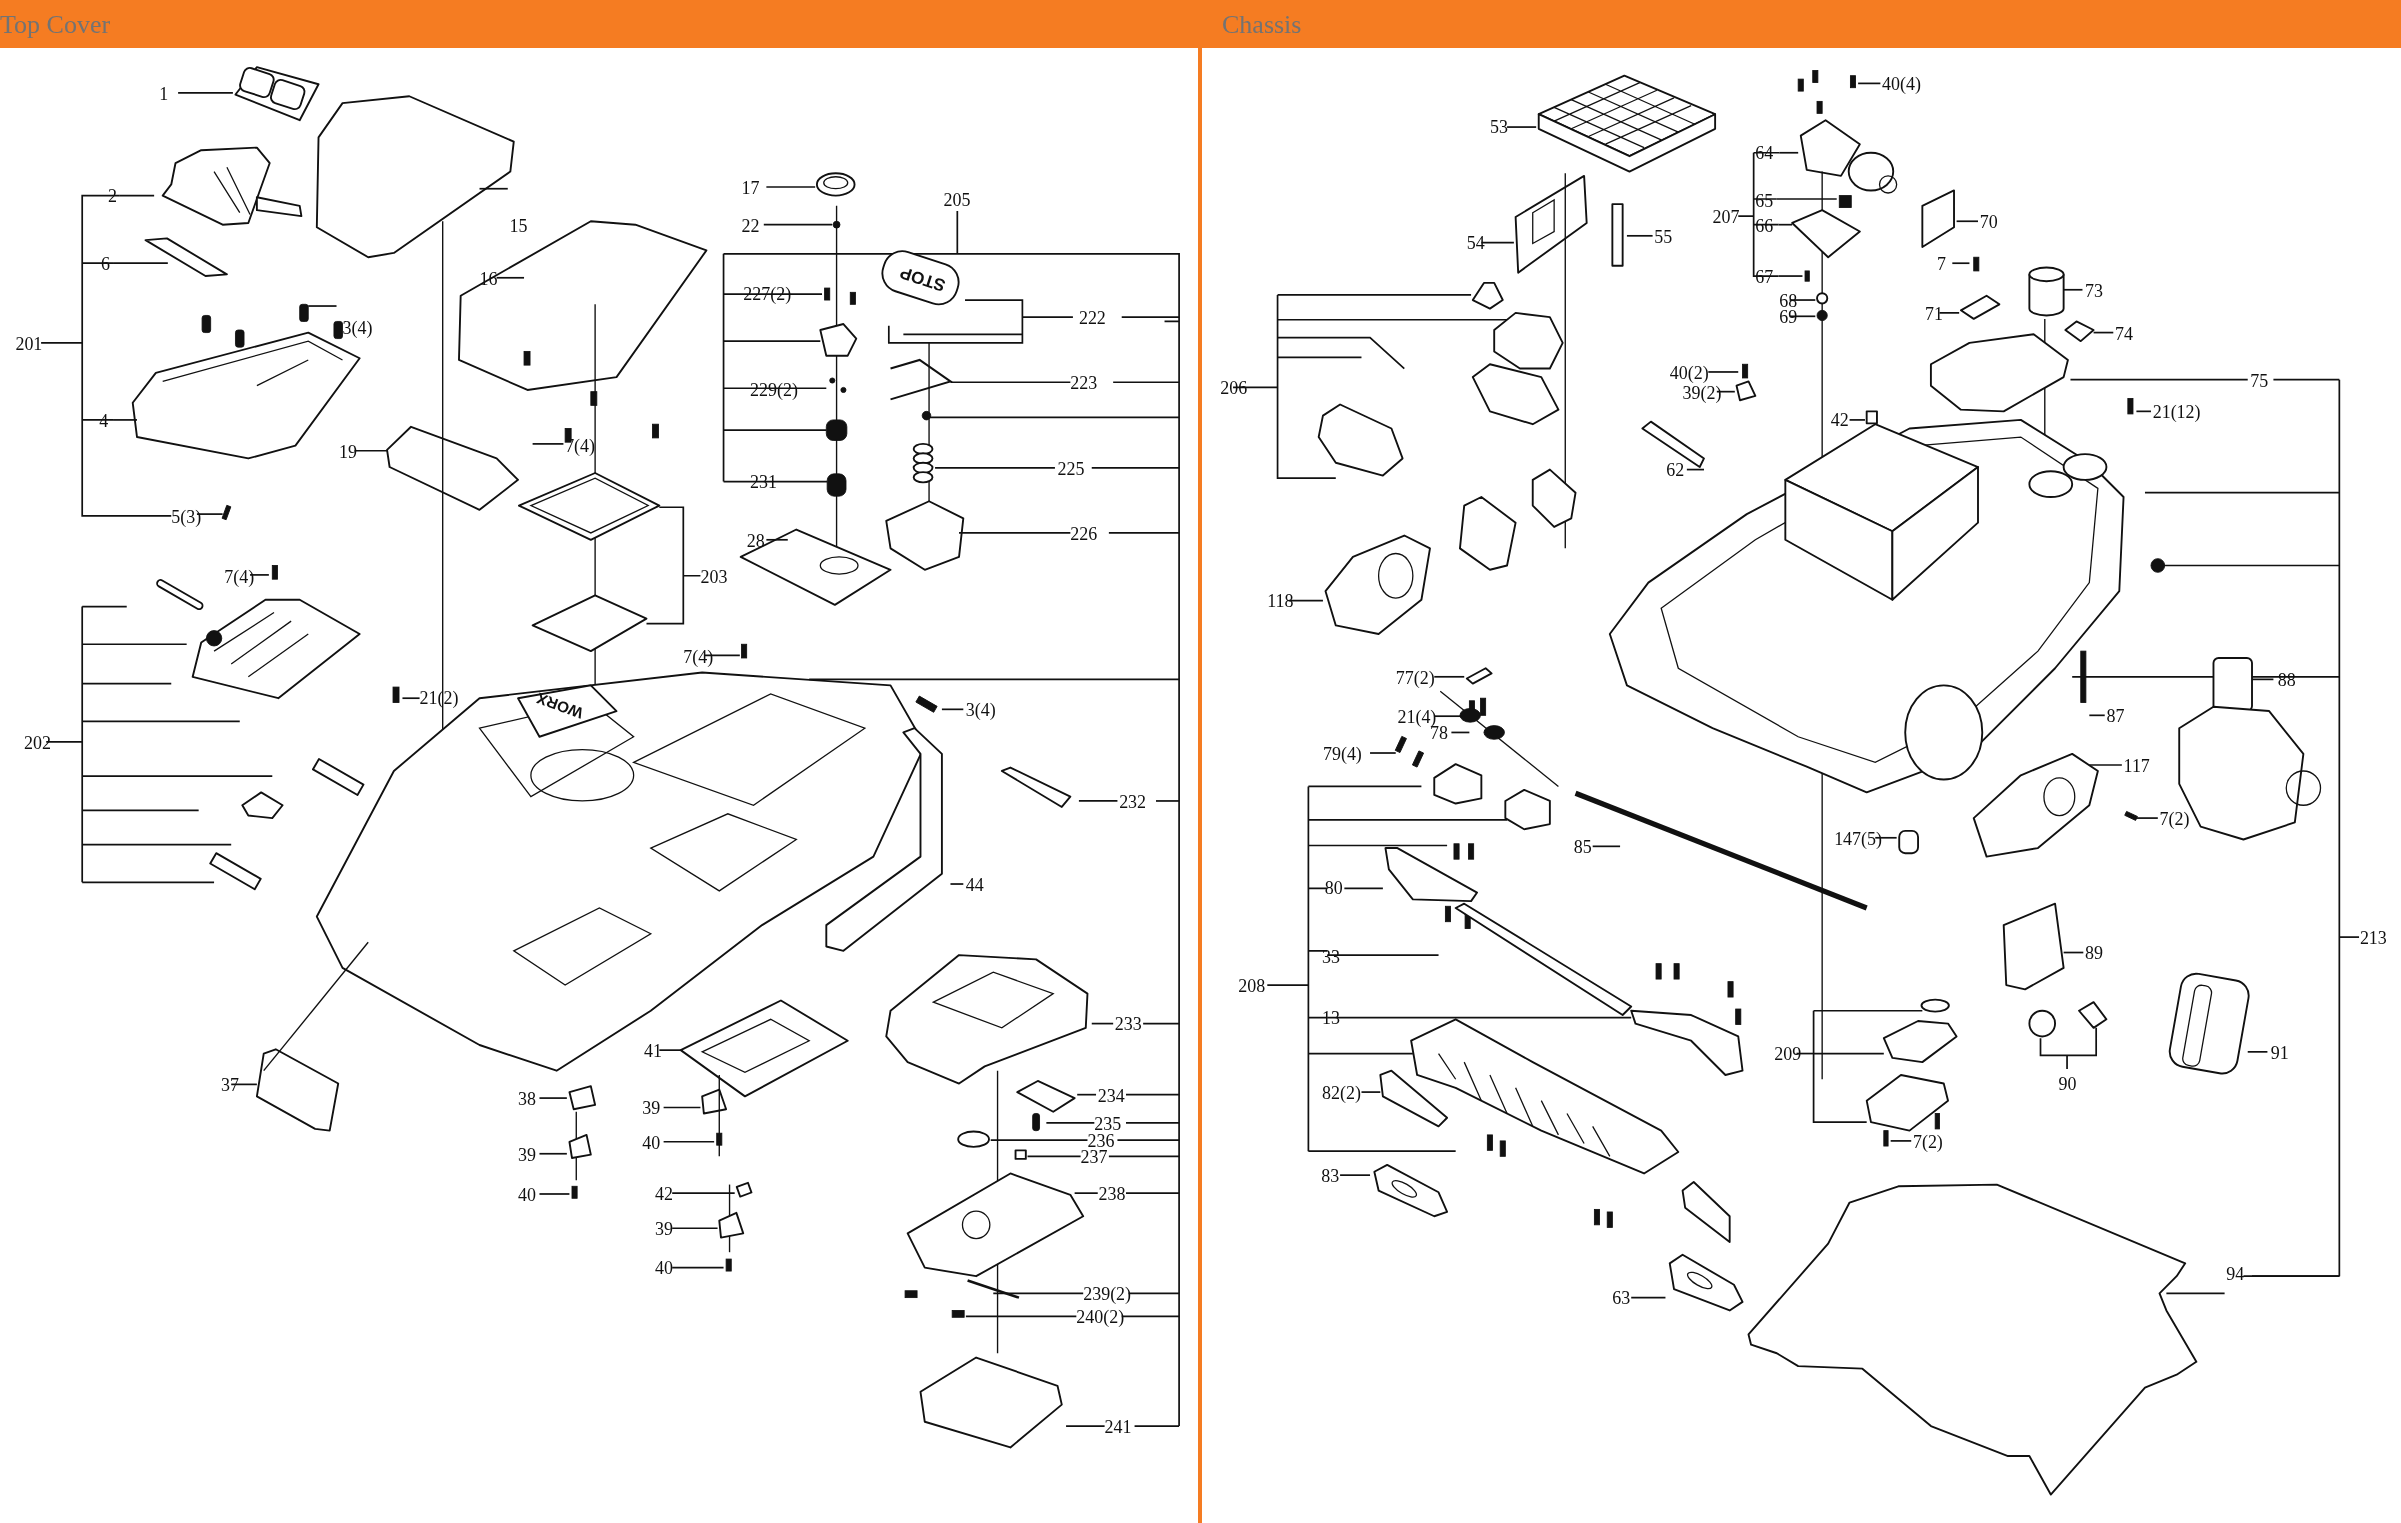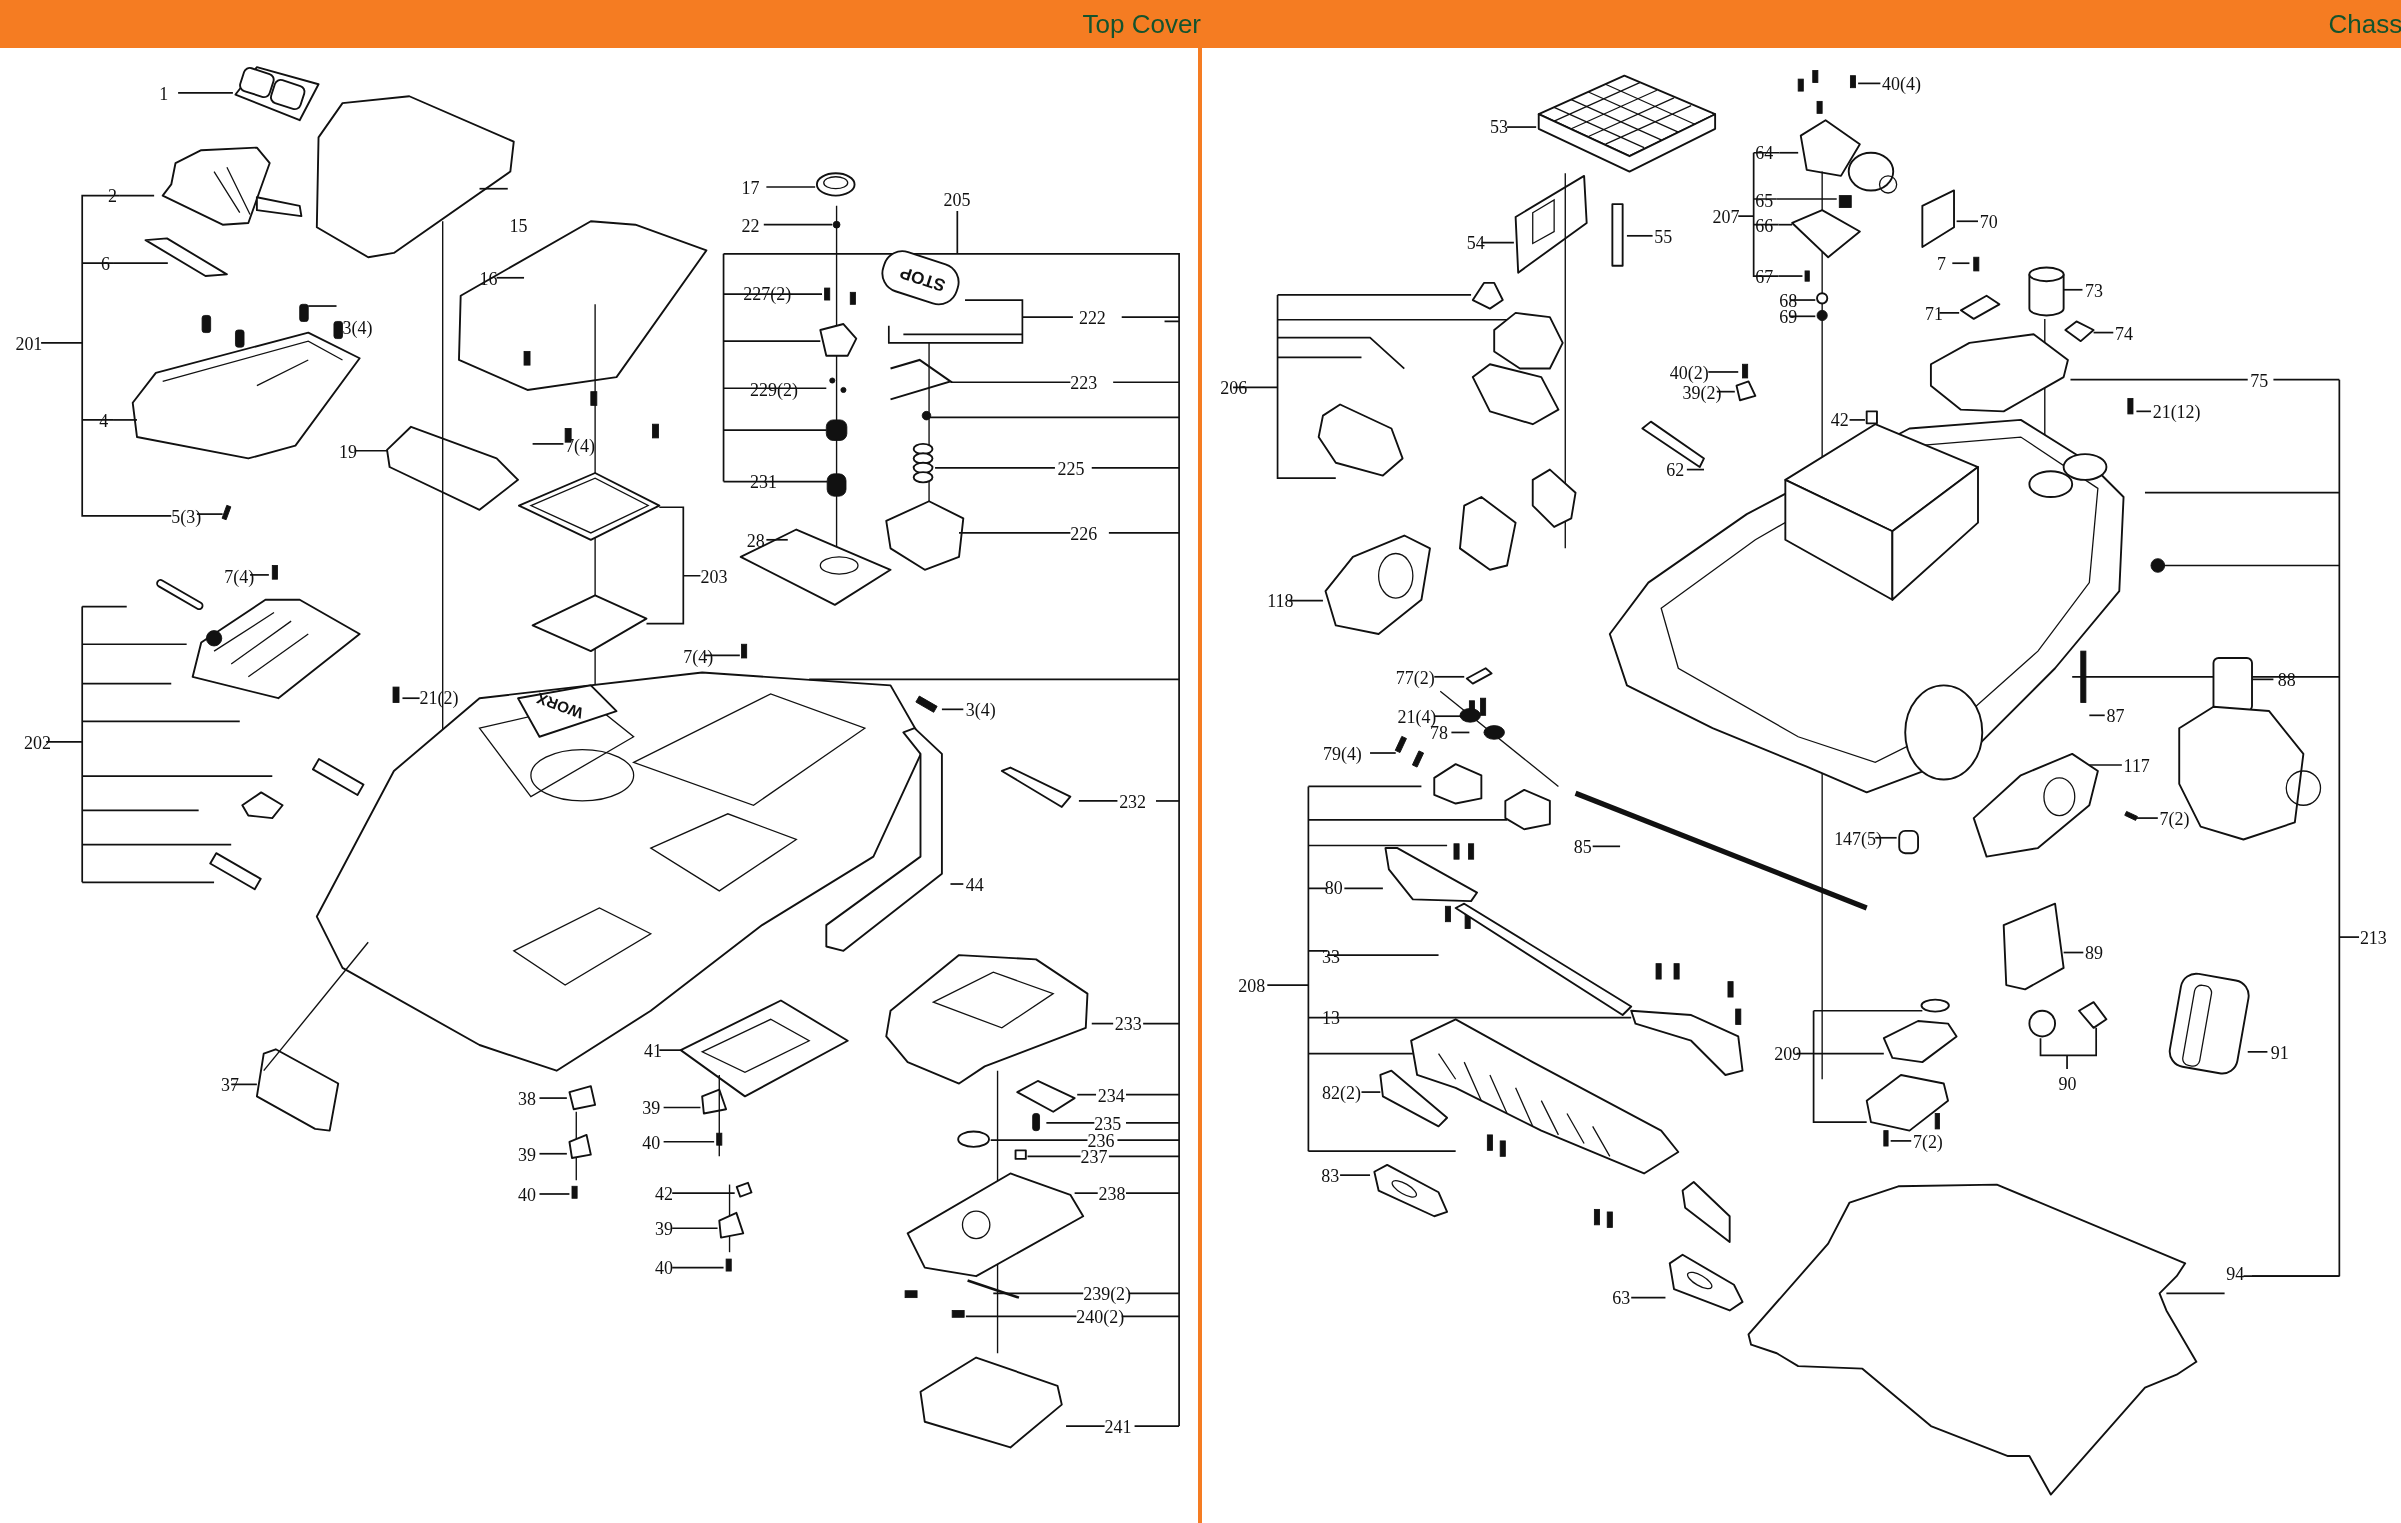--- a/index.html
+++ b/index.html
@@ -1,18 +1,18 @@
 <!DOCTYPE html>
 <html style="font-size:13.7px"><head>
 <meta charset="utf-8">
 <style>
   html, body { margin: 0; padding: 0; background: #ffffff; }
   body { width: 2401px; height: 1524px; overflow: hidden; position: relative; font-family: "Liberation Serif", serif; }
   .header-bar { position: absolute; left: 0; top: 0; width: 2401px; height: 48px; background: #f57c22; }
-  .header-title { position: absolute; top: 8.6px; color: #14532d; font-family: Liberation Sans, sans-serif; font-size: 26px; line-height: 31px; text-align: right; }
+  .header-title { position: absolute; top: 8.6px; color: #737373; font-family: Liberation Serif, serif; font-size: 26px; line-height: 31px; text-align: left; }
   #title-left { left: 0; width: 1201px; }
   #title-right { left: 1222px; width: 1199px; }
   .divider { position: absolute; left: 1198px; top: 48px; width: 4.3px; height: 1476px; background: #f57c22; }
   svg.diagram { position: absolute; left: 0; top: 0; }
   svg text { font-family: "Liberation Serif", serif; font-size: 21px; fill: #111; }
   .part { fill: #fff; stroke: #111; stroke-width: 2.2; stroke-linejoin: round; }
   .part-thin { fill: none; stroke: #111; stroke-width: 1.5; }
   .leader { fill: none; stroke: #111; stroke-width: 2; }
   .axis { fill: none; stroke: #111; stroke-width: 1.6; }
   .dark { fill: #111; stroke: #111; stroke-width: 1; }

